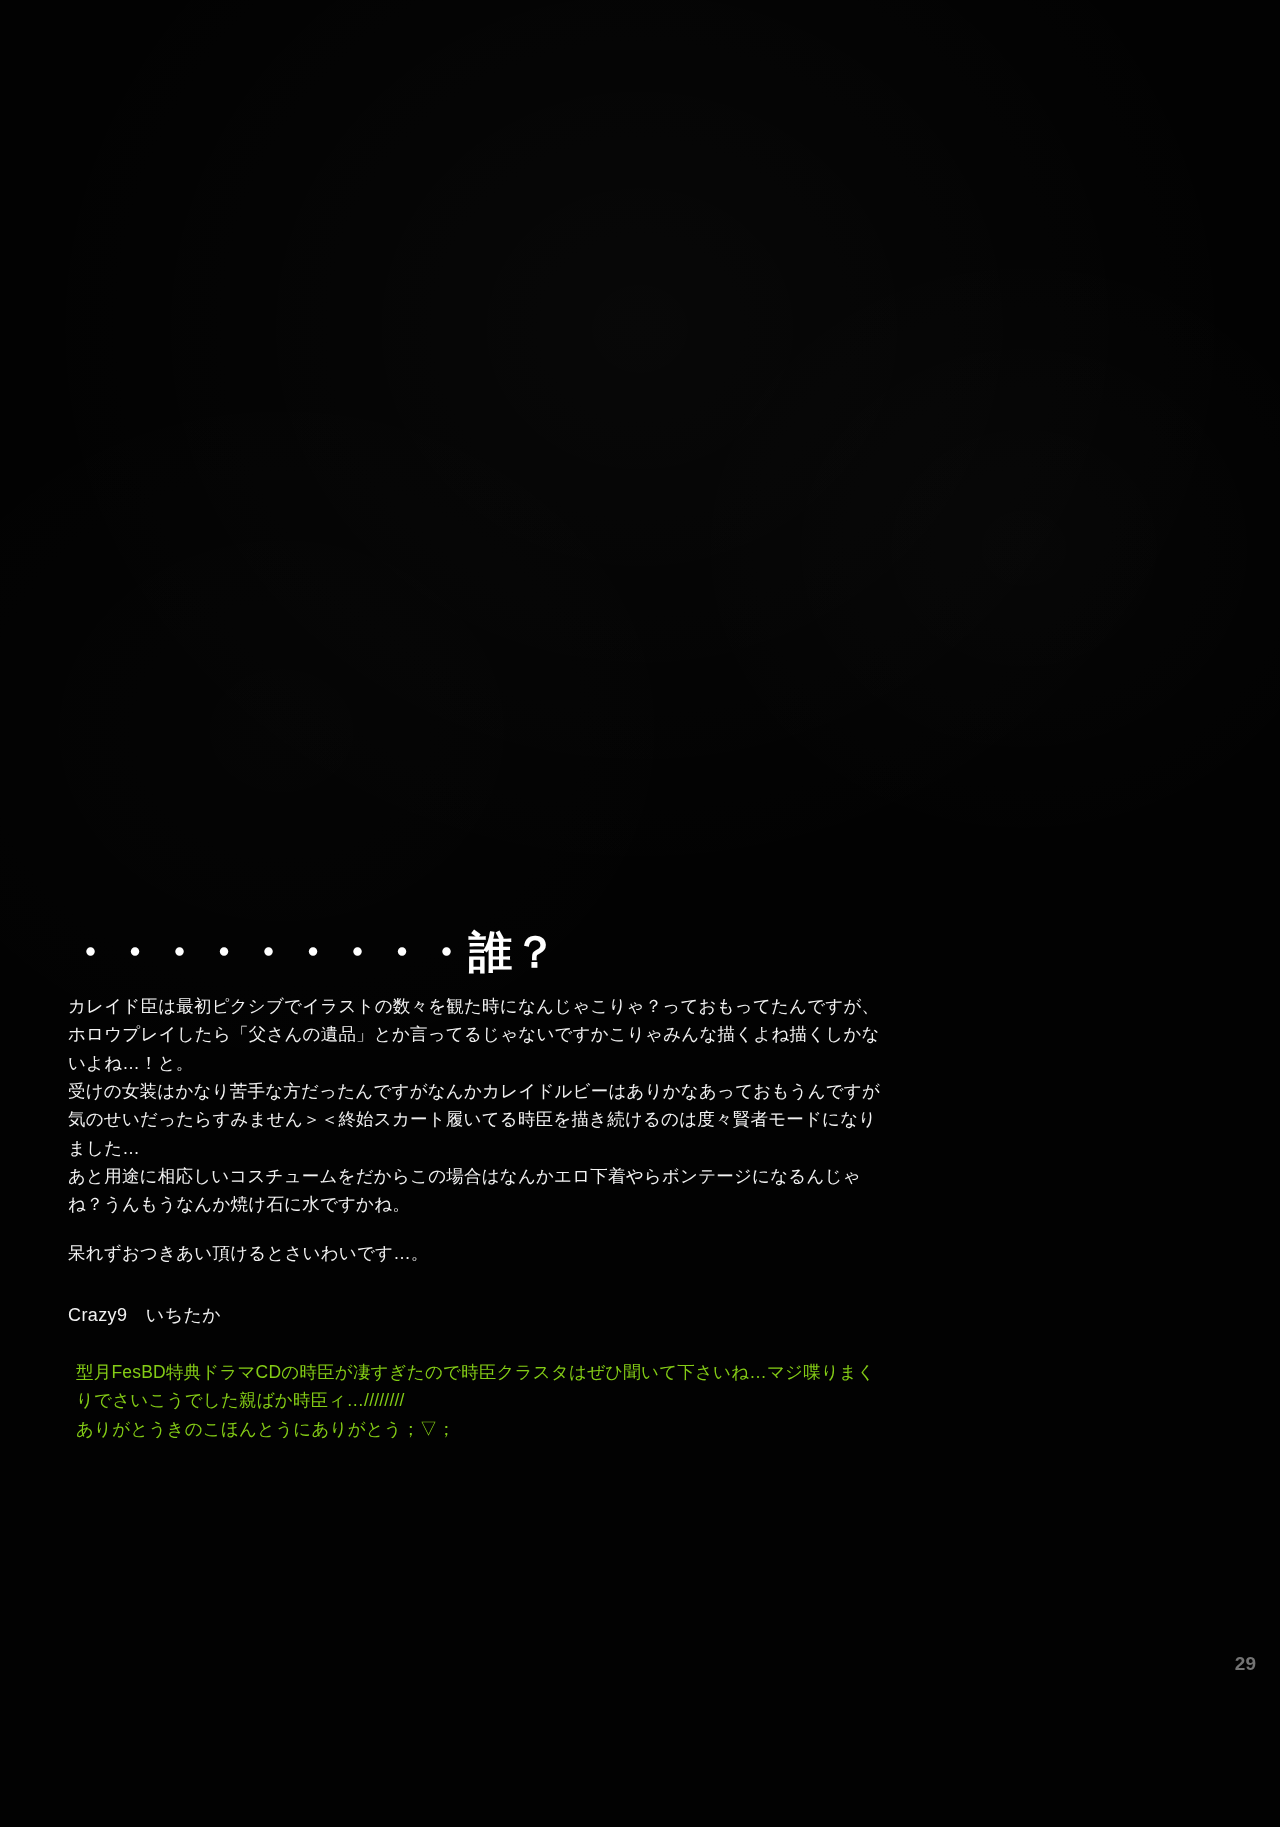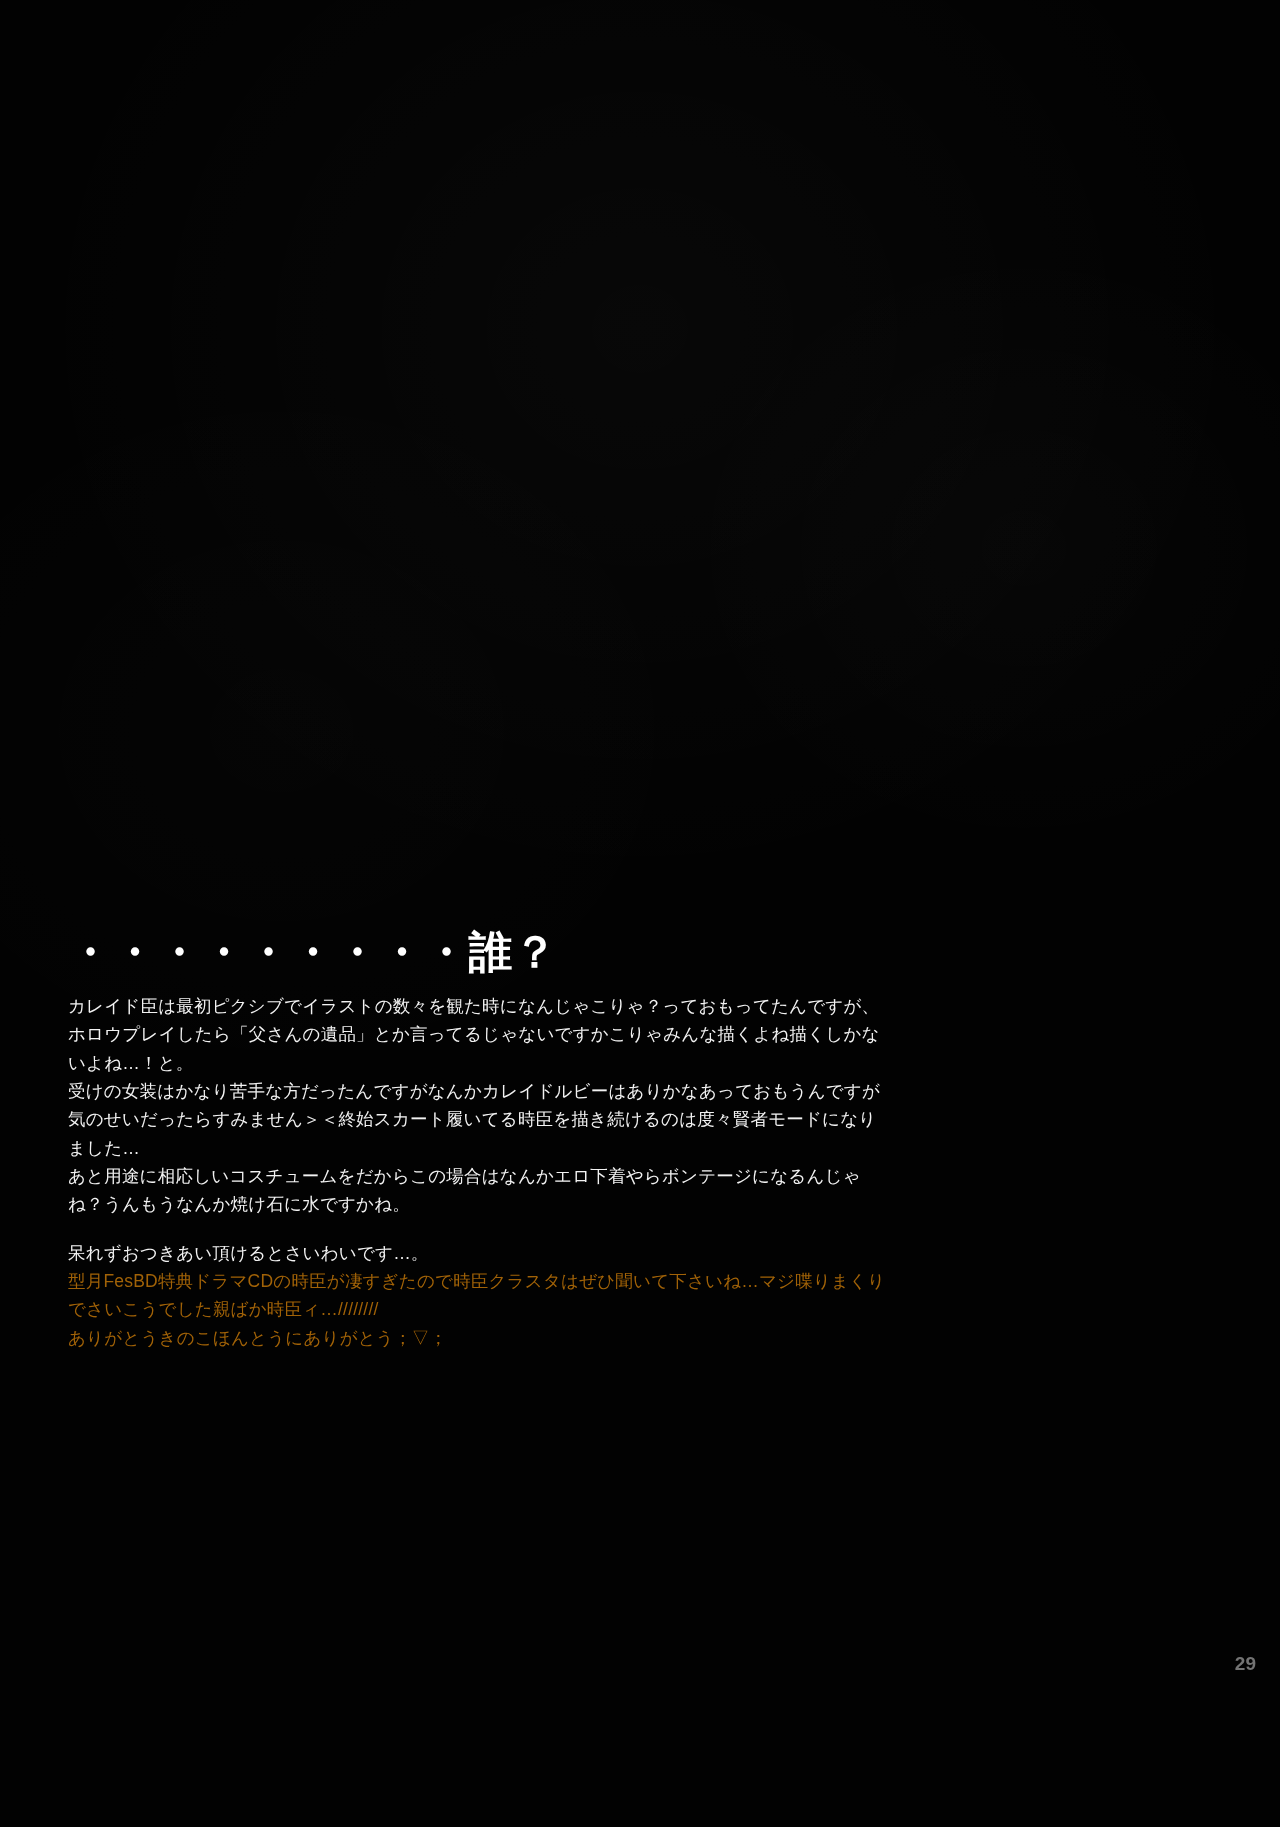--- a/index.html
+++ b/index.html
@@ -59,24 +59,24 @@
     margin-bottom: 0;
   }
   .signature {
     color: #f2f2f2;
     font-size: 18px;
     line-height: 1.6;
     margin: 34px 0 28px 0;
     letter-spacing: 0.4px;
   }
   .postscript {
-    color: #a16207;
+    color: #84cc16;
     font-size: 17.5px;
     line-height: 1.62;
-    margin: 0;
+    margin: 8px;
     white-space: pre-wrap;
     letter-spacing: 0.2px;
   }
   .page-number {
     position: absolute;
     right: 24px;
     top: 1653px;
     color: #737373;
     font-size: 19px;
     font-weight: bold;
@@ -90,19 +90,20 @@
   <div class="vignette"></div>
 
   <div class="content">
     <h1 class="headline">・・・・・・・・・誰？</h1>
 
     <p class="para">カレイド臣は最初ピクシブでイラストの数々を観た時になんじゃこりゃ？っておもってたんですが、ホロウプレイしたら「父さんの遺品」とか言ってるじゃないですかこりゃみんな描くよね描くしかないよね…！と。
 受けの女装はかなり苦手な方だったんですがなんかカレイドルビーはありかなあっておもうんですが気のせいだったらすみません＞＜終始スカート履いてる時臣を描き続けるのは度々賢者モードになりました…
 あと用途に相応しいコスチュームをだからこの場合はなんかエロ下着やらボンテージになるんじゃね？うんもうなんか焼け石に水ですかね。</p>
     <p class="para tight">呆れずおつきあい頂けるとさいわいです…。</p>
 
+    <div class="signature">Crazy9　いちたか</div>
 
     <p class="postscript">型月FesBD特典ドラマCDの時臣が凄すぎたので時臣クラスタはぜひ聞いて下さいね…マジ喋りまくりでさいこうでした親ばか時臣ィ…////////
 ありがとうきのこほんとうにありがとう；▽；</p>
   </div>
 
   <div class="page-number">29</div>
 </div>
 
 </body></html>

